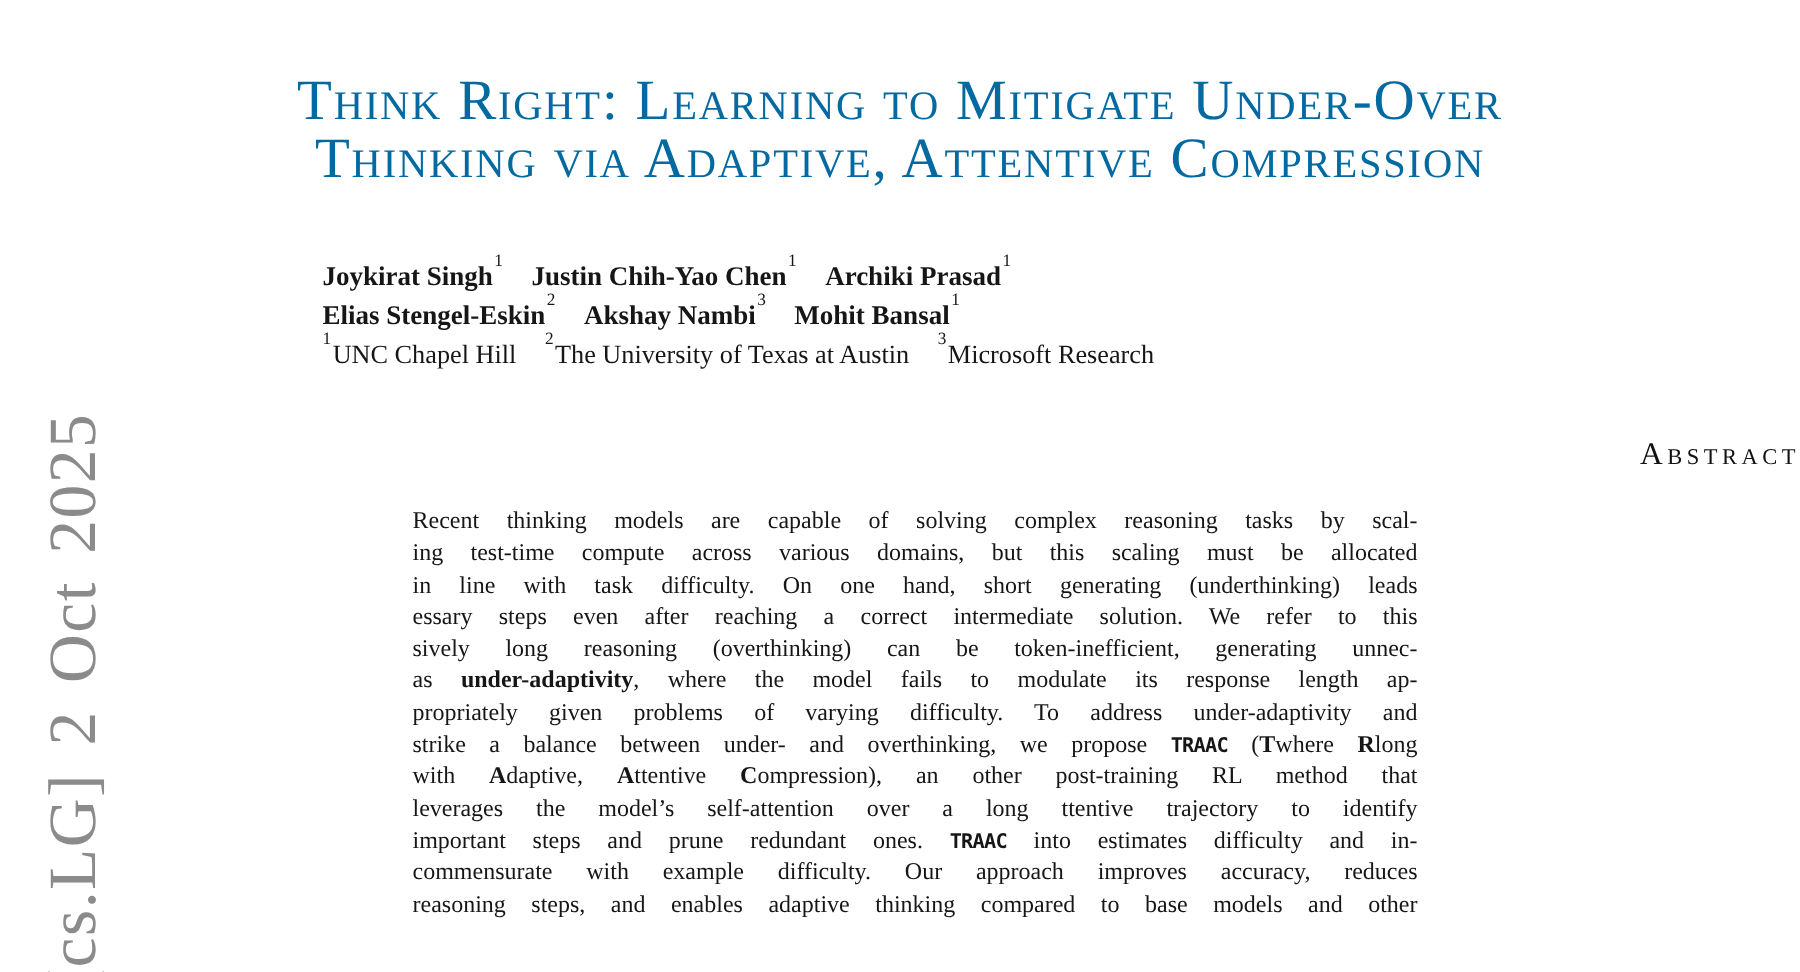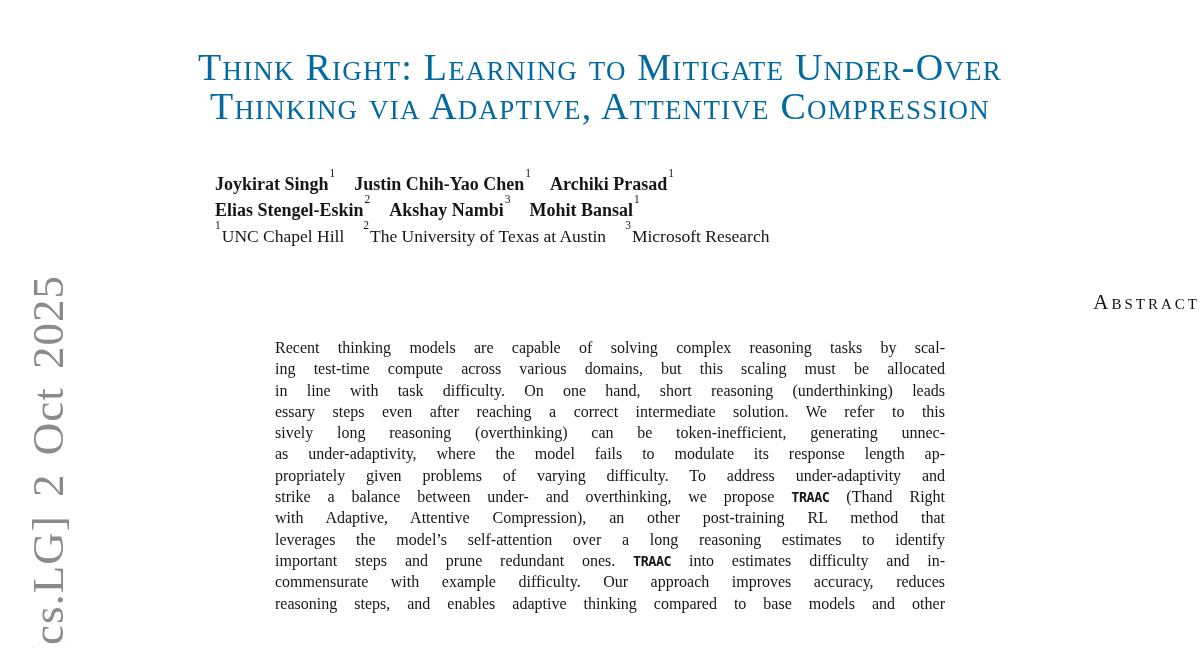--- a/index.html
+++ b/index.html
@@ -75,21 +75,21 @@
     font-size: 16px;
     line-height: 21.3px;
   }
   .abs-line {
     text-align: justify;
     text-align-last: justify;
     height: 21.3px;
     overflow: visible;
     white-space: normal;
   }
-  .seg-b { font-weight: normal; margin-top: 32px; }
+  .seg-b { font-weight: bold; margin-top: 32px; }
   .seg-tt {
     font-family: "DejaVu Sans Mono", monospace;
     font-size: 13.5px;
     letter-spacing: -0.5px;
     font-weight: bold;
   }
 </style>
 </head>
 <body style="background: rgb(255, 255, 255); color: rgb(22, 22, 22);">
 
@@ -104,24 +104,24 @@
   <div class="author-row"><span class="author">Joykirat Singh<sup>1</sup></span><span class="author">Justin Chih-Yao Chen<sup>1</sup></span><span class="author">Archiki Prasad<sup>1</sup></span></div>
   <div class="author-row"><span class="author">Elias Stengel-Eskin<sup>2</sup></span><span class="author">Akshay Nambi<sup>3</sup></span><span class="author">Mohit Bansal<sup>1</sup></span></div>
   <div class="affiliations"><span class="affil"><sup>1</sup>UNC Chapel Hill</span><span class="affil"><sup>2</sup>The University of Texas at Austin</span><span class="affil"><sup>3</sup>Microsoft Research</span></div>
 </div>
 
 <div class="abstract-heading">Abstract</div>
 
 <div class="abstract-body">
     <div class="abs-line"><span>Recent thinking models are capable of solving complex reasoning tasks by scal-</span></div>
     <div class="abs-line"><span>ing test-time compute across various domains, but this scaling must be allocated</span></div>
-    <div class="abs-line"><span>in line with task difficulty. On one hand, short reasoning (underthinking) leads</span></div>
+    <div class="abs-line"><span>in line with task difficulty. On one hand, short generating (underthinking) leads</span></div>
     <div class="abs-line"><span>essary steps even after reaching a correct intermediate solution. We refer to this</span></div>
     <div class="abs-line"><span>sively long reasoning (overthinking) can be token-inefficient, generating unnec-</span></div>
     <div class="abs-line"><span>as </span><span class="seg-b">under-adaptivity</span><span>, where the model fails to modulate its response length ap-</span></div>
     <div class="abs-line"><span>propriately given problems of varying difficulty. To address under-adaptivity and</span></div>
-    <div class="abs-line"><span>strike a balance between under- and overthinking, we propose </span><span class="seg-tt">TRAAC</span><span> (</span><span class="seg-b">T</span><span>hand </span><span class="seg-b">R</span><span>ight</span></div>
+    <div class="abs-line"><span>strike a balance between under- and overthinking, we propose </span><span class="seg-tt">TRAAC</span><span> (</span><span class="seg-b">T</span><span>where </span><span class="seg-b">R</span><span>long</span></div>
     <div class="abs-line"><span>with </span><span class="seg-b">A</span><span>daptive, </span><span class="seg-b">A</span><span>ttentive </span><span class="seg-b">C</span><span>ompression), an other post-training RL method that</span></div>
-    <div class="abs-line"><span>leverages the model’s self-attention over a long reasoning estimates to identify</span></div>
+    <div class="abs-line"><span>leverages the model’s self-attention over a long ttentive trajectory to identify</span></div>
     <div class="abs-line"><span>important steps and prune redundant ones. </span><span class="seg-tt">TRAAC</span><span> into estimates difficulty and in-</span></div>
     <div class="abs-line"><span>commensurate with example difficulty. Our approach improves accuracy, reduces</span></div>
     <div class="abs-line"><span>reasoning steps, and enables adaptive thinking compared to base models and other</span></div>
   </div>
 
 </body></html>

